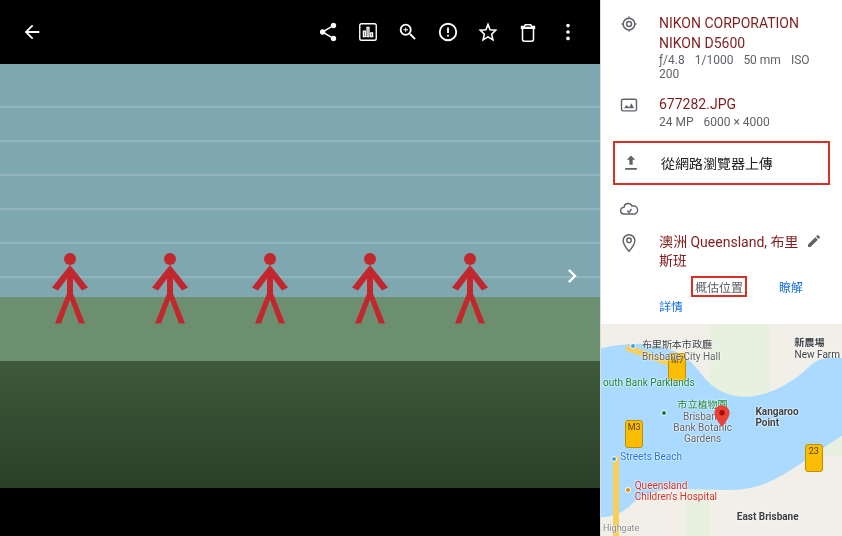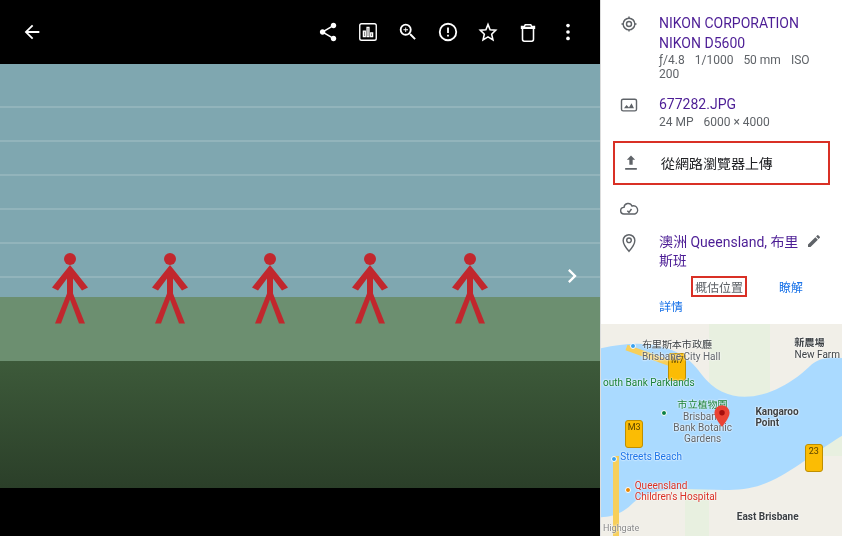--- a/index.html
+++ b/index.html
@@ -16,21 +16,21 @@
   .fig { position:absolute; bottom:0; width:60px; height:90px; }
   .fig svg { width:100%; height:100%; }
   .fg { position:absolute; bottom:0; left:0; right:0; height:30%; background: linear-gradient(#3d5a3a, #2b3f29); }
   .next { position:absolute; right:10px; top:50%; transform:translateY(-50%); width:36px; height:36px; display:flex; align-items:center; justify-content:center; cursor:pointer; }
   .next svg { width:28px; height:28px; fill:#fff; }
   .panel { flex:1; height:536px; border-left:1px solid #ddd; overflow:auto; font-size:13px; color:#3c4043; }
   .row { display:flex; padding:14px 16px 0 16px; }
   .row .ic { width:24px; flex-shrink:0; display:flex; justify-content:center; }
   .row .ic svg { width:20px; height:20px; fill:#5f6368; }
   .row .body { padding-left:18px; flex:1; }
-  .title-line { font-size:14px; color:#4c1d95; line-height:1.4; }
+  .title-line { font-size:14px; color:#7f1d1d; line-height:1.4; }
   .sub-line { font-size:12px; color:#5f6368; margin-top:0; }
   .sub-line span { margin-right:10px; }
   .links a { color:#1a73e8; text-decoration:none; font-size:12px; cursor:pointer; }
   .upload-row { border:2px solid #d93025; margin:12px 12px 0 12px; padding:10px 4px 10px 4px; display:flex; }
   .upload-row .ic { width:24px; display:flex; justify-content:center; }
   .upload-row .ic svg { width:20px; height:20px; fill:#5f6368; }
   .upload-row .body { padding-left:18px; font-size:14px; color:#202124; }
   .loc-row { display:flex; padding:14px 16px 0 16px; }
   .loc-row .ic { width:24px; display:flex; justify-content:center; }
   .loc-row .ic svg { width:20px; height:20px; fill:#5f6368; }

